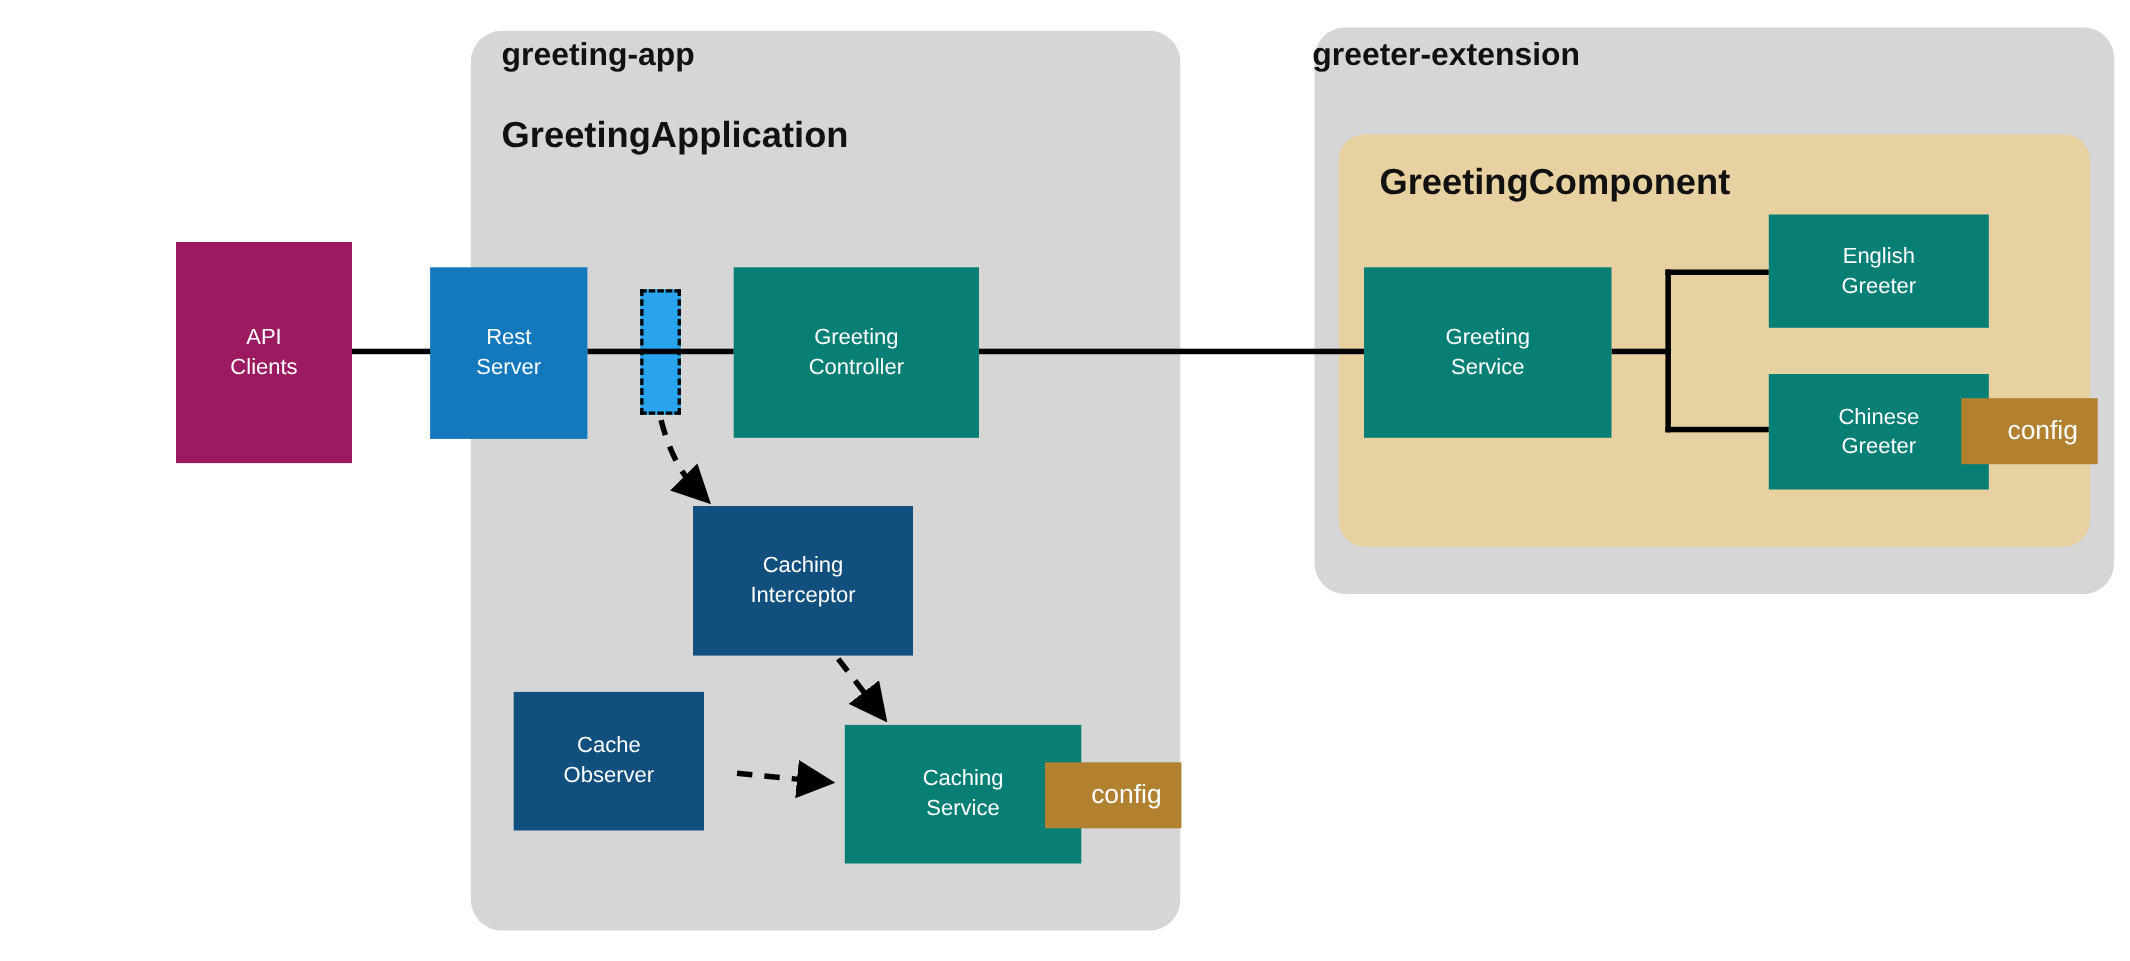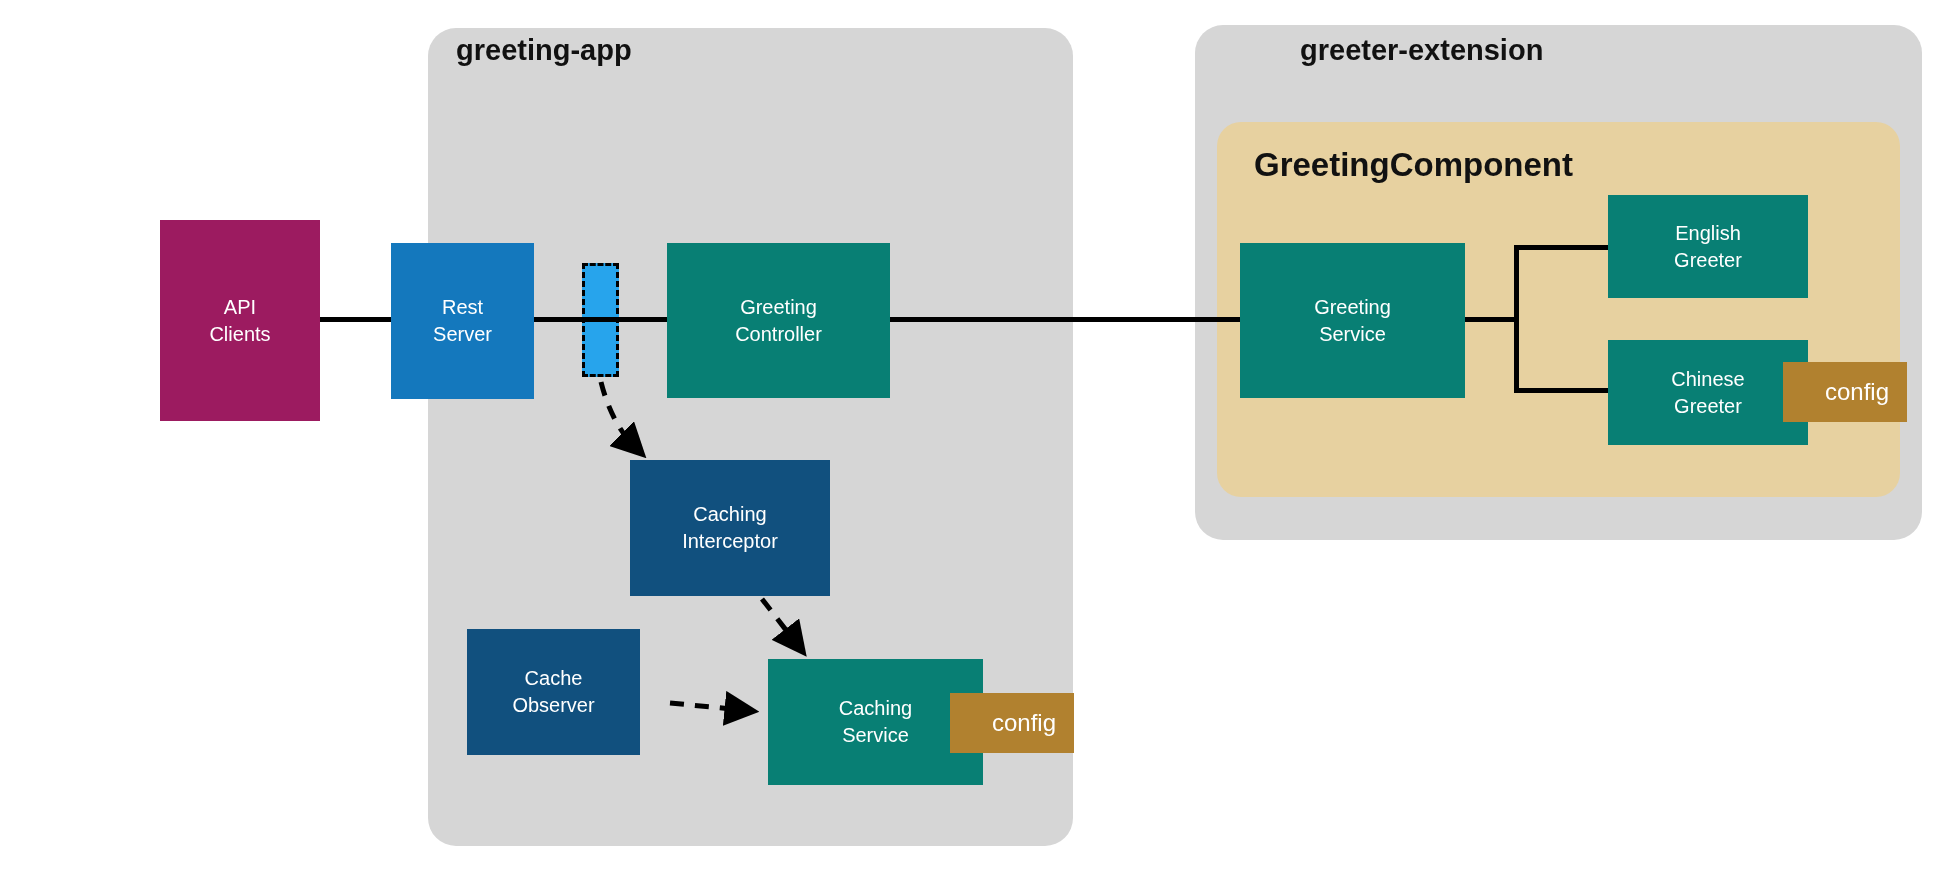--- a/index.html
+++ b/index.html
@@ -44,23 +44,24 @@
     padding:5px 12px;white-space:nowrap;letter-spacing:-0.5px;
   }
 </style>
 </head>
 <body>
 
 <div class="canvas">
 
   <div class="container" style="left:428px;top:28px;width:645px;height:818px;"></div>
   <div class="container-title" style="left:456px;top:34px;">greeting-app</div>
+  <div class="container-subtitle" style="left:456px;top:104px;">GreetingApplication</div>
 
   <div class="container" style="left:1195px;top:25px;width:727px;height:515px;"></div>
-  <div class="container-title" style="left:1300px;top:34px;">greeter-extension</div>
+  <div class="container-title" style="left:1193px;top:34px;">greeter-extension</div>
   <div class="tanbox" style="left:1217px;top:122px;width:683px;height:375px;"></div>
   <div class="container-subtitle" style="left:1254px;top:146px;">GreetingComponent</div>
 
   <div class="marker"></div>
 
   <div class="edge" style="left:320px;top:317px;width:72px;height:5px;"></div>
   <div class="edge" style="left:534px;top:317px;width:133px;height:5px;"></div>
   <div class="edge" style="left:890px;top:317px;width:350px;height:5px;"></div>
   <div class="edge" style="left:1465px;top:317px;width:54px;height:5px;"></div>
   <div class="edge" style="left:1514px;top:245px;width:5px;height:148px;"></div>

